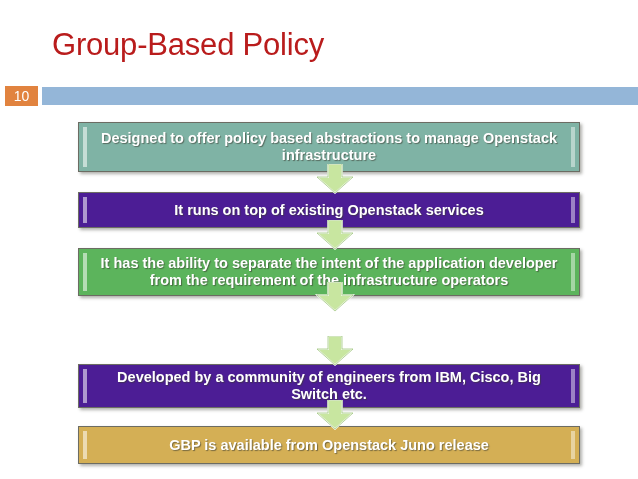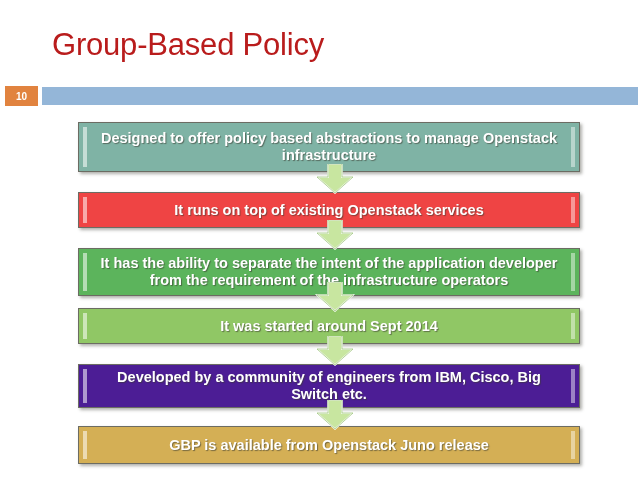--- a/index.html
+++ b/index.html
@@ -37,22 +37,22 @@
     height: 20px;
   }
   #slide-number-badge {
     position: absolute;
     left: 5px;
     top: 0;
     width: 33px;
     height: 20px;
     background: #e1833f;
     color: #ffffff;
-    font-size: 10px;
-    font-weight: 700;
+    font-size: 14px;
+    font-weight: 400;
     display: flex;
     align-items: center;
     justify-content: center;
   }
   #header-bar {
     position: absolute;
     left: 42px;
     top: 1px;
     width: 596px;
     height: 18px;
@@ -141,21 +141,21 @@
     <span class="flow-box-label">Designed to offer policy based abstractions to manage Openstack infrastructure</span>
   </div>
 
   <div class="flow-arrow" id="arrow-0" style="top: 58px;">
     <svg viewBox="0 0 44 30" xmlns="http://www.w3.org/2000/svg">
       <polygon points="15,0 29,0 29,13 40,13 22,29 4,13 15,13" fill="#c8e6a0" stroke="#ffffff" stroke-width="1.6"></polygon>
       <polygon points="15,0 29,0 29,13 40,13 22,29 4,13 15,13" fill="none" stroke="#8cb963" stroke-width="0.8" opacity="0.8"></polygon>
     </svg>
   </div>
 
-  <div class="flow-box" id="box-1" style="top: 86px; height: 36px; background: #ef4444;">
+  <div class="flow-box" id="box-1" style="top: 86px; height: 36px; background: #4c1d95;">
     <span class="flow-box-label">It runs on top of existing Openstack services</span>
   </div>
 
   <div class="flow-arrow" id="arrow-1" style="top: 114px;">
     <svg viewBox="0 0 44 30" xmlns="http://www.w3.org/2000/svg">
       <polygon points="15,0 29,0 29,13 40,13 22,29 4,13 15,13" fill="#c8e6a0" stroke="#ffffff" stroke-width="1.6"></polygon>
       <polygon points="15,0 29,0 29,13 40,13 22,29 4,13 15,13" fill="none" stroke="#8cb963" stroke-width="0.8" opacity="0.8"></polygon>
     </svg>
   </div>
 
@@ -163,23 +163,20 @@
     <span class="flow-box-label">It has the ability to separate the intent of the application developer from the requirement of the infrastructure operators</span>
   </div>
 
   <div class="flow-arrow" id="arrow-2" style="top: 176px;">
     <svg viewBox="0 0 44 30" xmlns="http://www.w3.org/2000/svg">
       <polygon points="15,0 29,0 29,13 40,13 22,29 4,13 15,13" fill="#c8e6a0" stroke="#ffffff" stroke-width="1.6"></polygon>
       <polygon points="15,0 29,0 29,13 40,13 22,29 4,13 15,13" fill="none" stroke="#8cb963" stroke-width="0.8" opacity="0.8"></polygon>
     </svg>
   </div>
 
-  <div class="flow-box" id="box-3" style="top: 202px; height: 36px; background: rgb(144, 199, 101);">
-    <span class="flow-box-label">It was started around Sept 2014</span>
-  </div>
 
   <div class="flow-arrow" id="arrow-3" style="top: 230px;">
     <svg viewBox="0 0 44 30" xmlns="http://www.w3.org/2000/svg">
       <polygon points="15,0 29,0 29,13 40,13 22,29 4,13 15,13" fill="#c8e6a0" stroke="#ffffff" stroke-width="1.6"></polygon>
       <polygon points="15,0 29,0 29,13 40,13 22,29 4,13 15,13" fill="none" stroke="#8cb963" stroke-width="0.8" opacity="0.8"></polygon>
     </svg>
   </div>
 
   <div class="flow-box" id="box-4" style="top: 258px; height: 44px; background: #4c1d95;">
     <span class="flow-box-label">Developed by a community of engineers from IBM, Cisco, Big Switch etc.</span>

